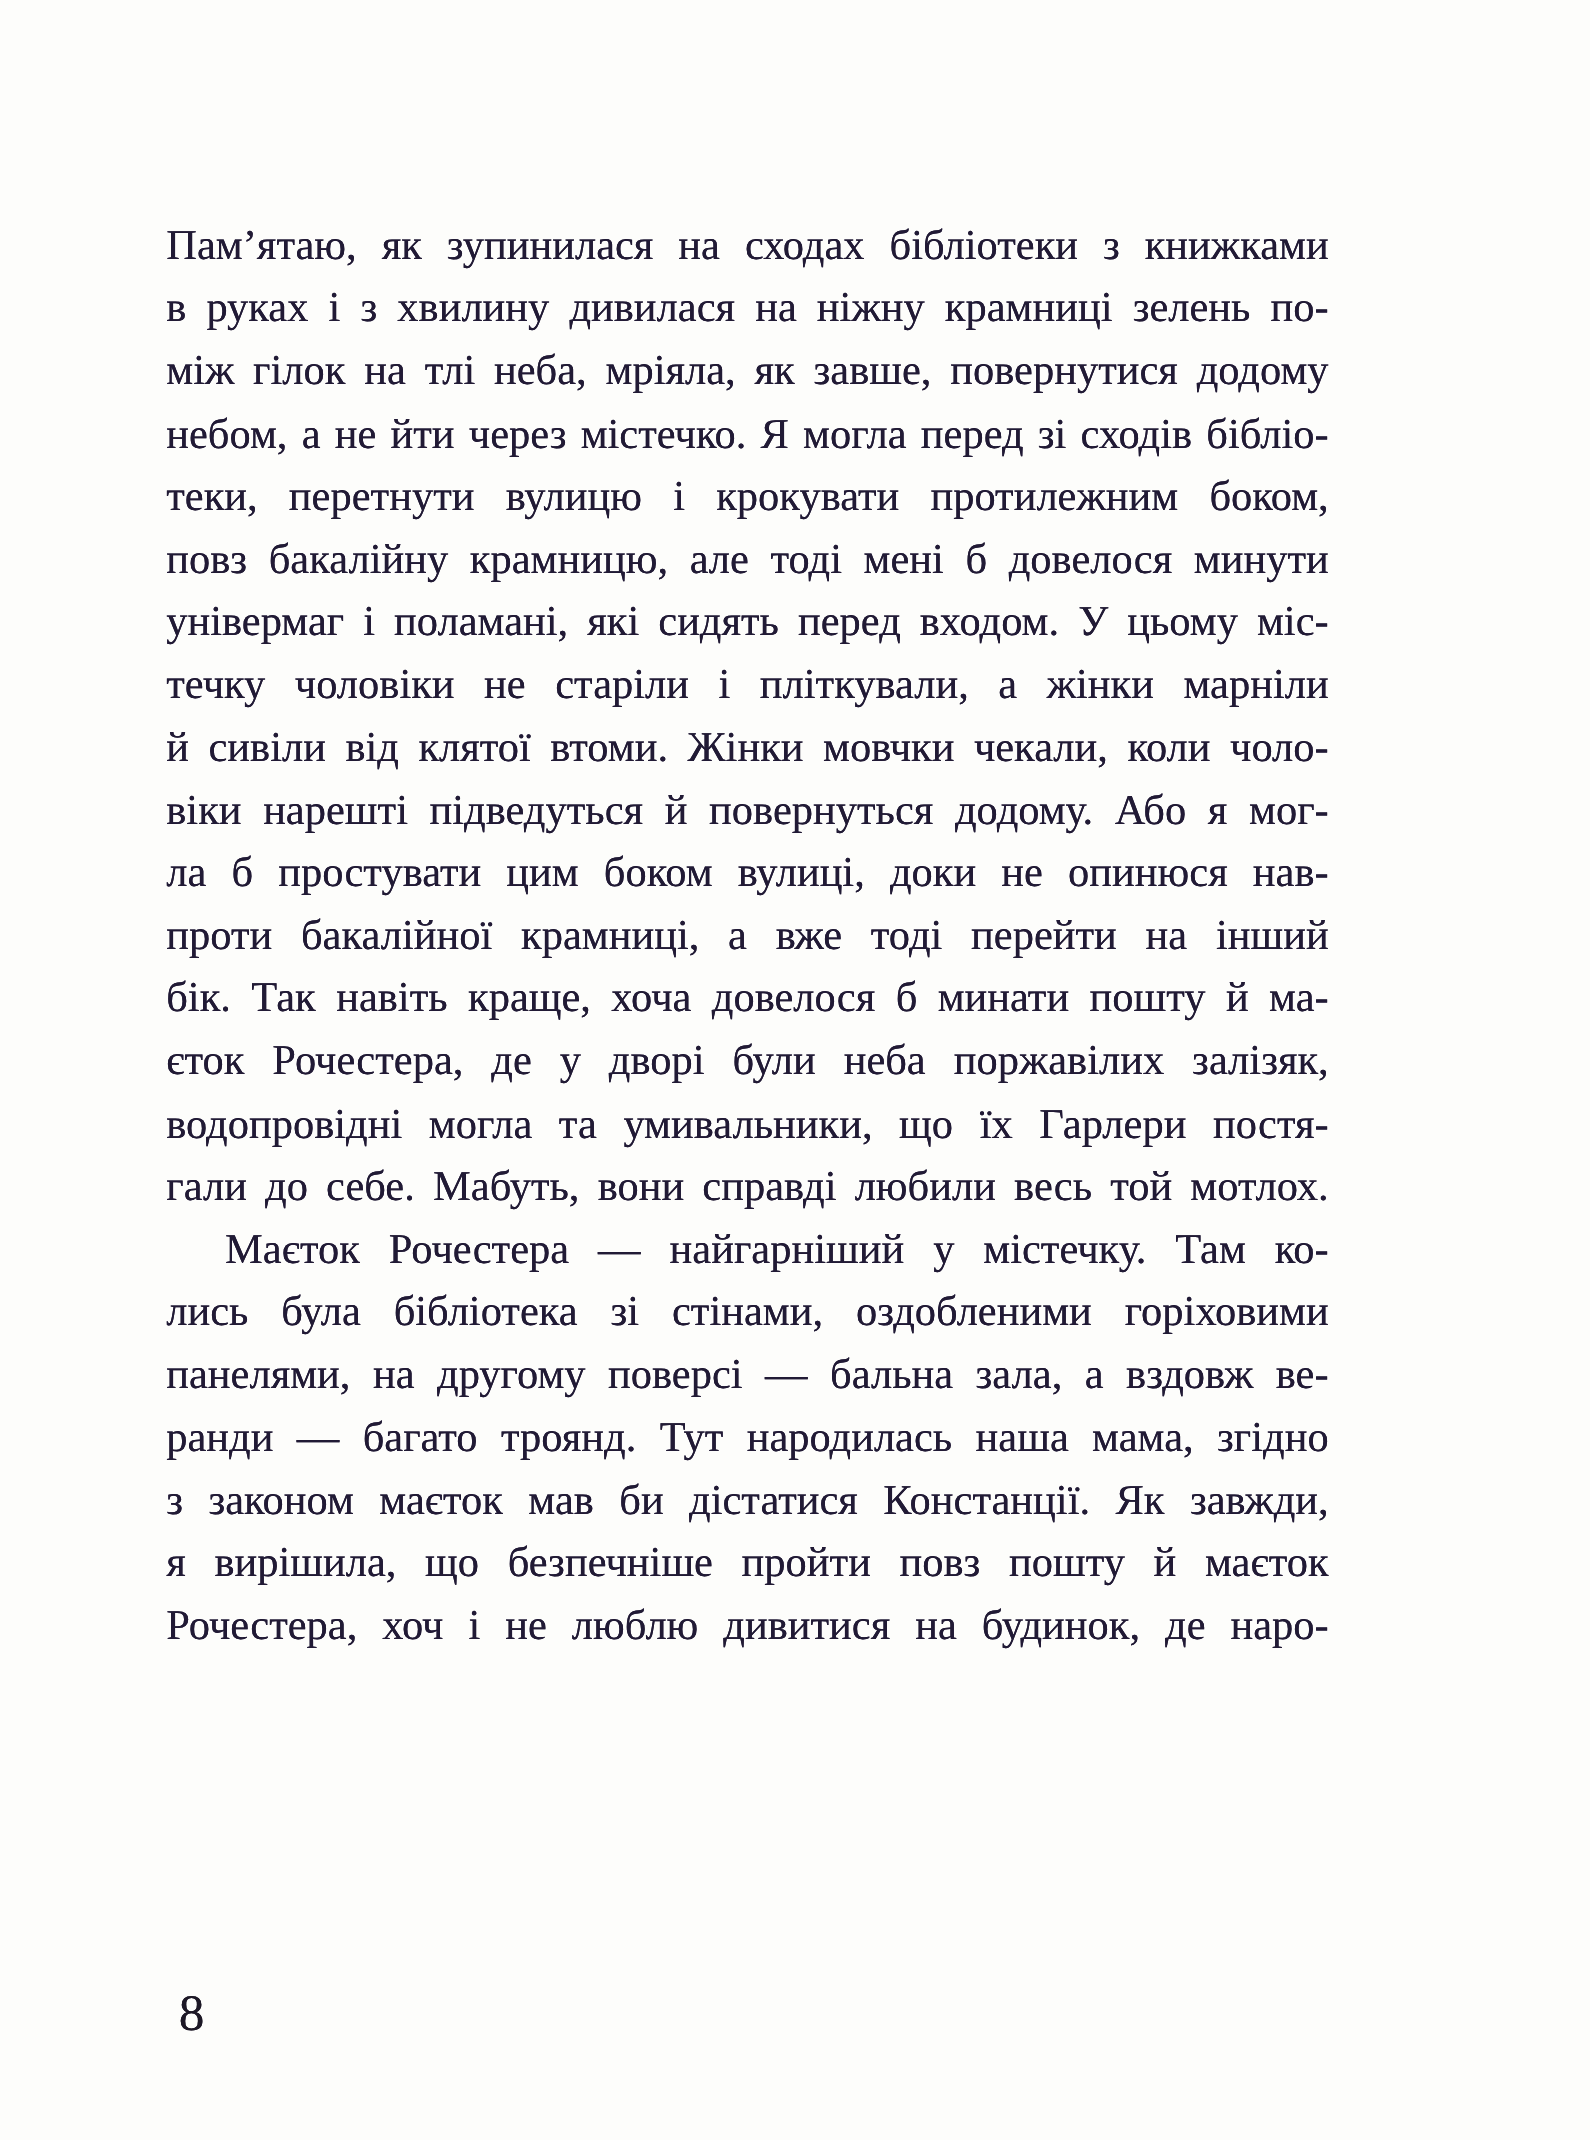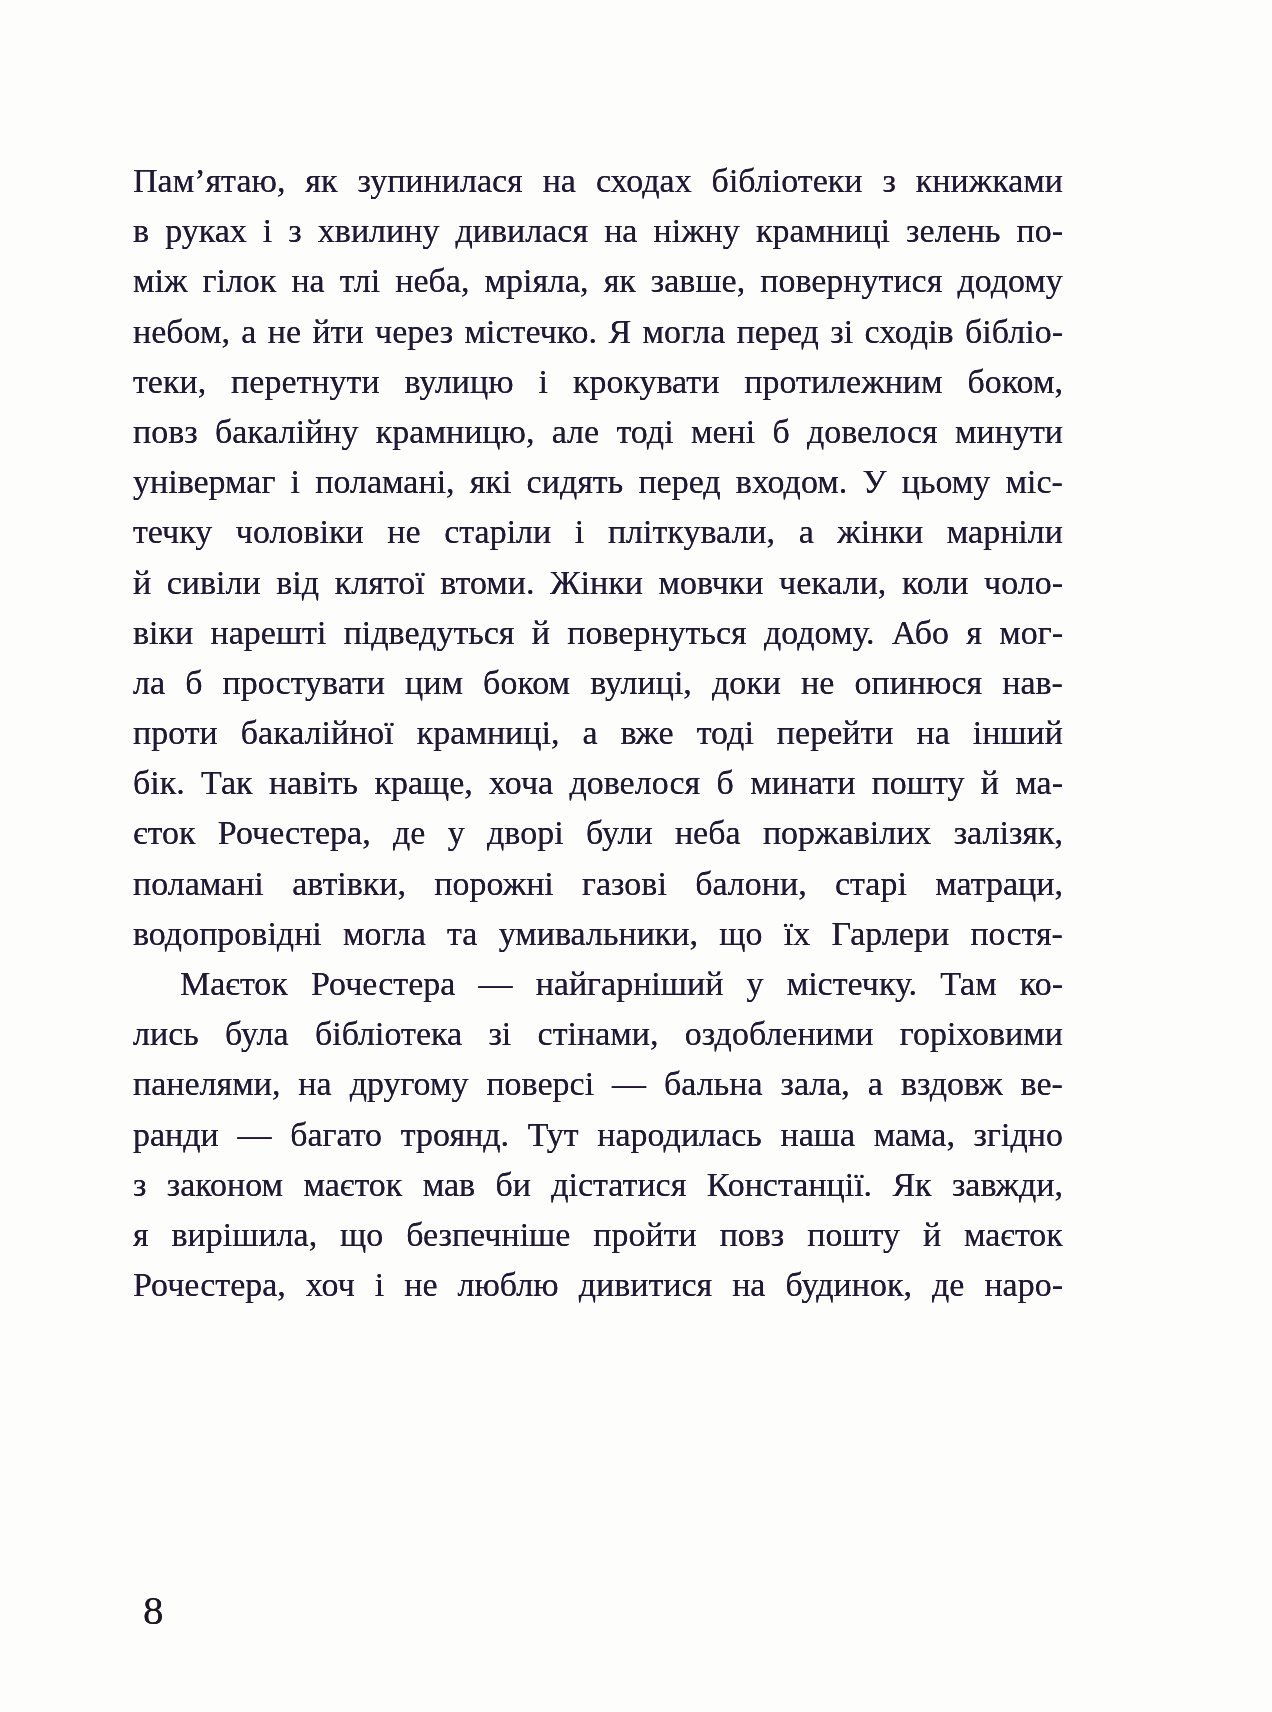--- a/index.html
+++ b/index.html
@@ -19,21 +19,21 @@
     position: relative;
     overflow: hidden;
   }
   .book-page {
     position: absolute;
     inset: 0;
   }
   .text-block {
     position: absolute;
     left: 133px;
-    top: 162px;
+    top: 178px;
     width: 930px;
   }
   .line {
     display: flex;
     justify-content: space-between;
     align-items: baseline;
     flex-wrap: nowrap;
     height: 50.2px;
     font-size: 34px;
     color: var(--ink);
@@ -221,37 +221,40 @@
         <span>Рочестера,</span>
         <span>де</span>
         <span>у</span>
         <span>дворі</span>
         <span>були</span>
         <span>неба</span>
         <span>поржавілих</span>
         <span>залізяк,</span>
       </div>
       <div class="line">
-        <span>поламані</span>
-        <span>автівки,</span>
-        <span>порожні</span>
-        <span>газові</span>
-        <span>балони,</span>
-        <span>старі</span>
-        <span>матраци,</span>
-      </div>
-      <div class="line">
         <span>водопровідні</span>
         <span>могла</span>
         <span>та</span>
         <span>умивальники,</span>
         <span>що</span>
         <span>їх</span>
         <span>Гарлери</span>
         <span>постя-</span>
+      </div>
+      <div class="line">
+        <span>гали</span>
+        <span>до</span>
+        <span>себе.</span>
+        <span>Мабуть,</span>
+        <span>вони</span>
+        <span>справді</span>
+        <span>любили</span>
+        <span>весь</span>
+        <span>той</span>
+        <span>мотлох.</span>
       </div>
       <div class="line indent">
         <span>Маєток</span>
         <span>Рочестера</span>
         <span>—</span>
         <span>найгарніший</span>
         <span>у</span>
         <span>містечку.</span>
         <span>Там</span>
         <span>ко-</span>

